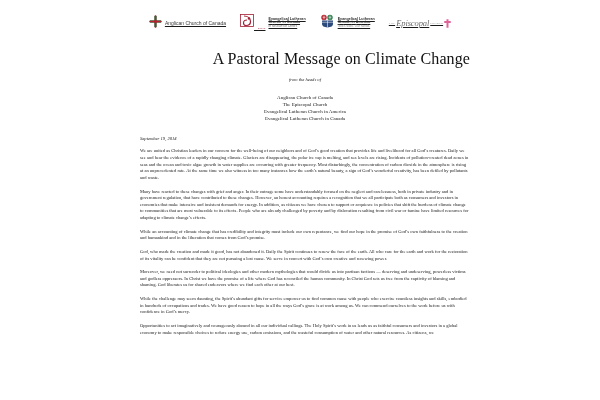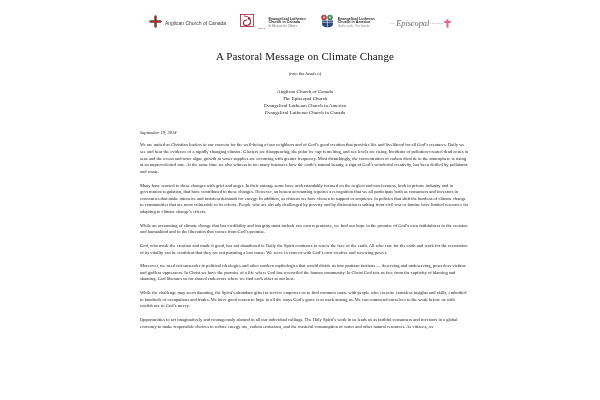--- a/index.html
+++ b/index.html
@@ -24,20 +24,21 @@
   }
 
   
   .logo-bar {
     display: flex;
     align-items: center;
     justify-content: center;
     gap: 14px;
     height: 34px;
     padding-top: 6px;
+    text-decoration: underline;
   }
   .logo {
     display: flex;
     align-items: center;
     gap: 3px;
   }
   .logo-mark {
     flex: 0 0 auto;
     display: block;
   }
@@ -102,22 +103,22 @@
     font-size: 2.8px;
     color: #7a7a7a;
     letter-spacing: .2px;
   }
 
   
   .doc {
     padding: 0 130px 0 140px;
   }
   .title {
-    text-align: center;
-    font-size: 11px;
+    text-align: right;
+    font-size: 16px;
     font-weight: normal;
     margin: 10px 0 0 0;
     letter-spacing: .1px;
     color: #111;
   }
   .from-heads {
     text-align: center;
     font-style: italic;
     font-size: 4.6px;
     margin-top: 9px;

